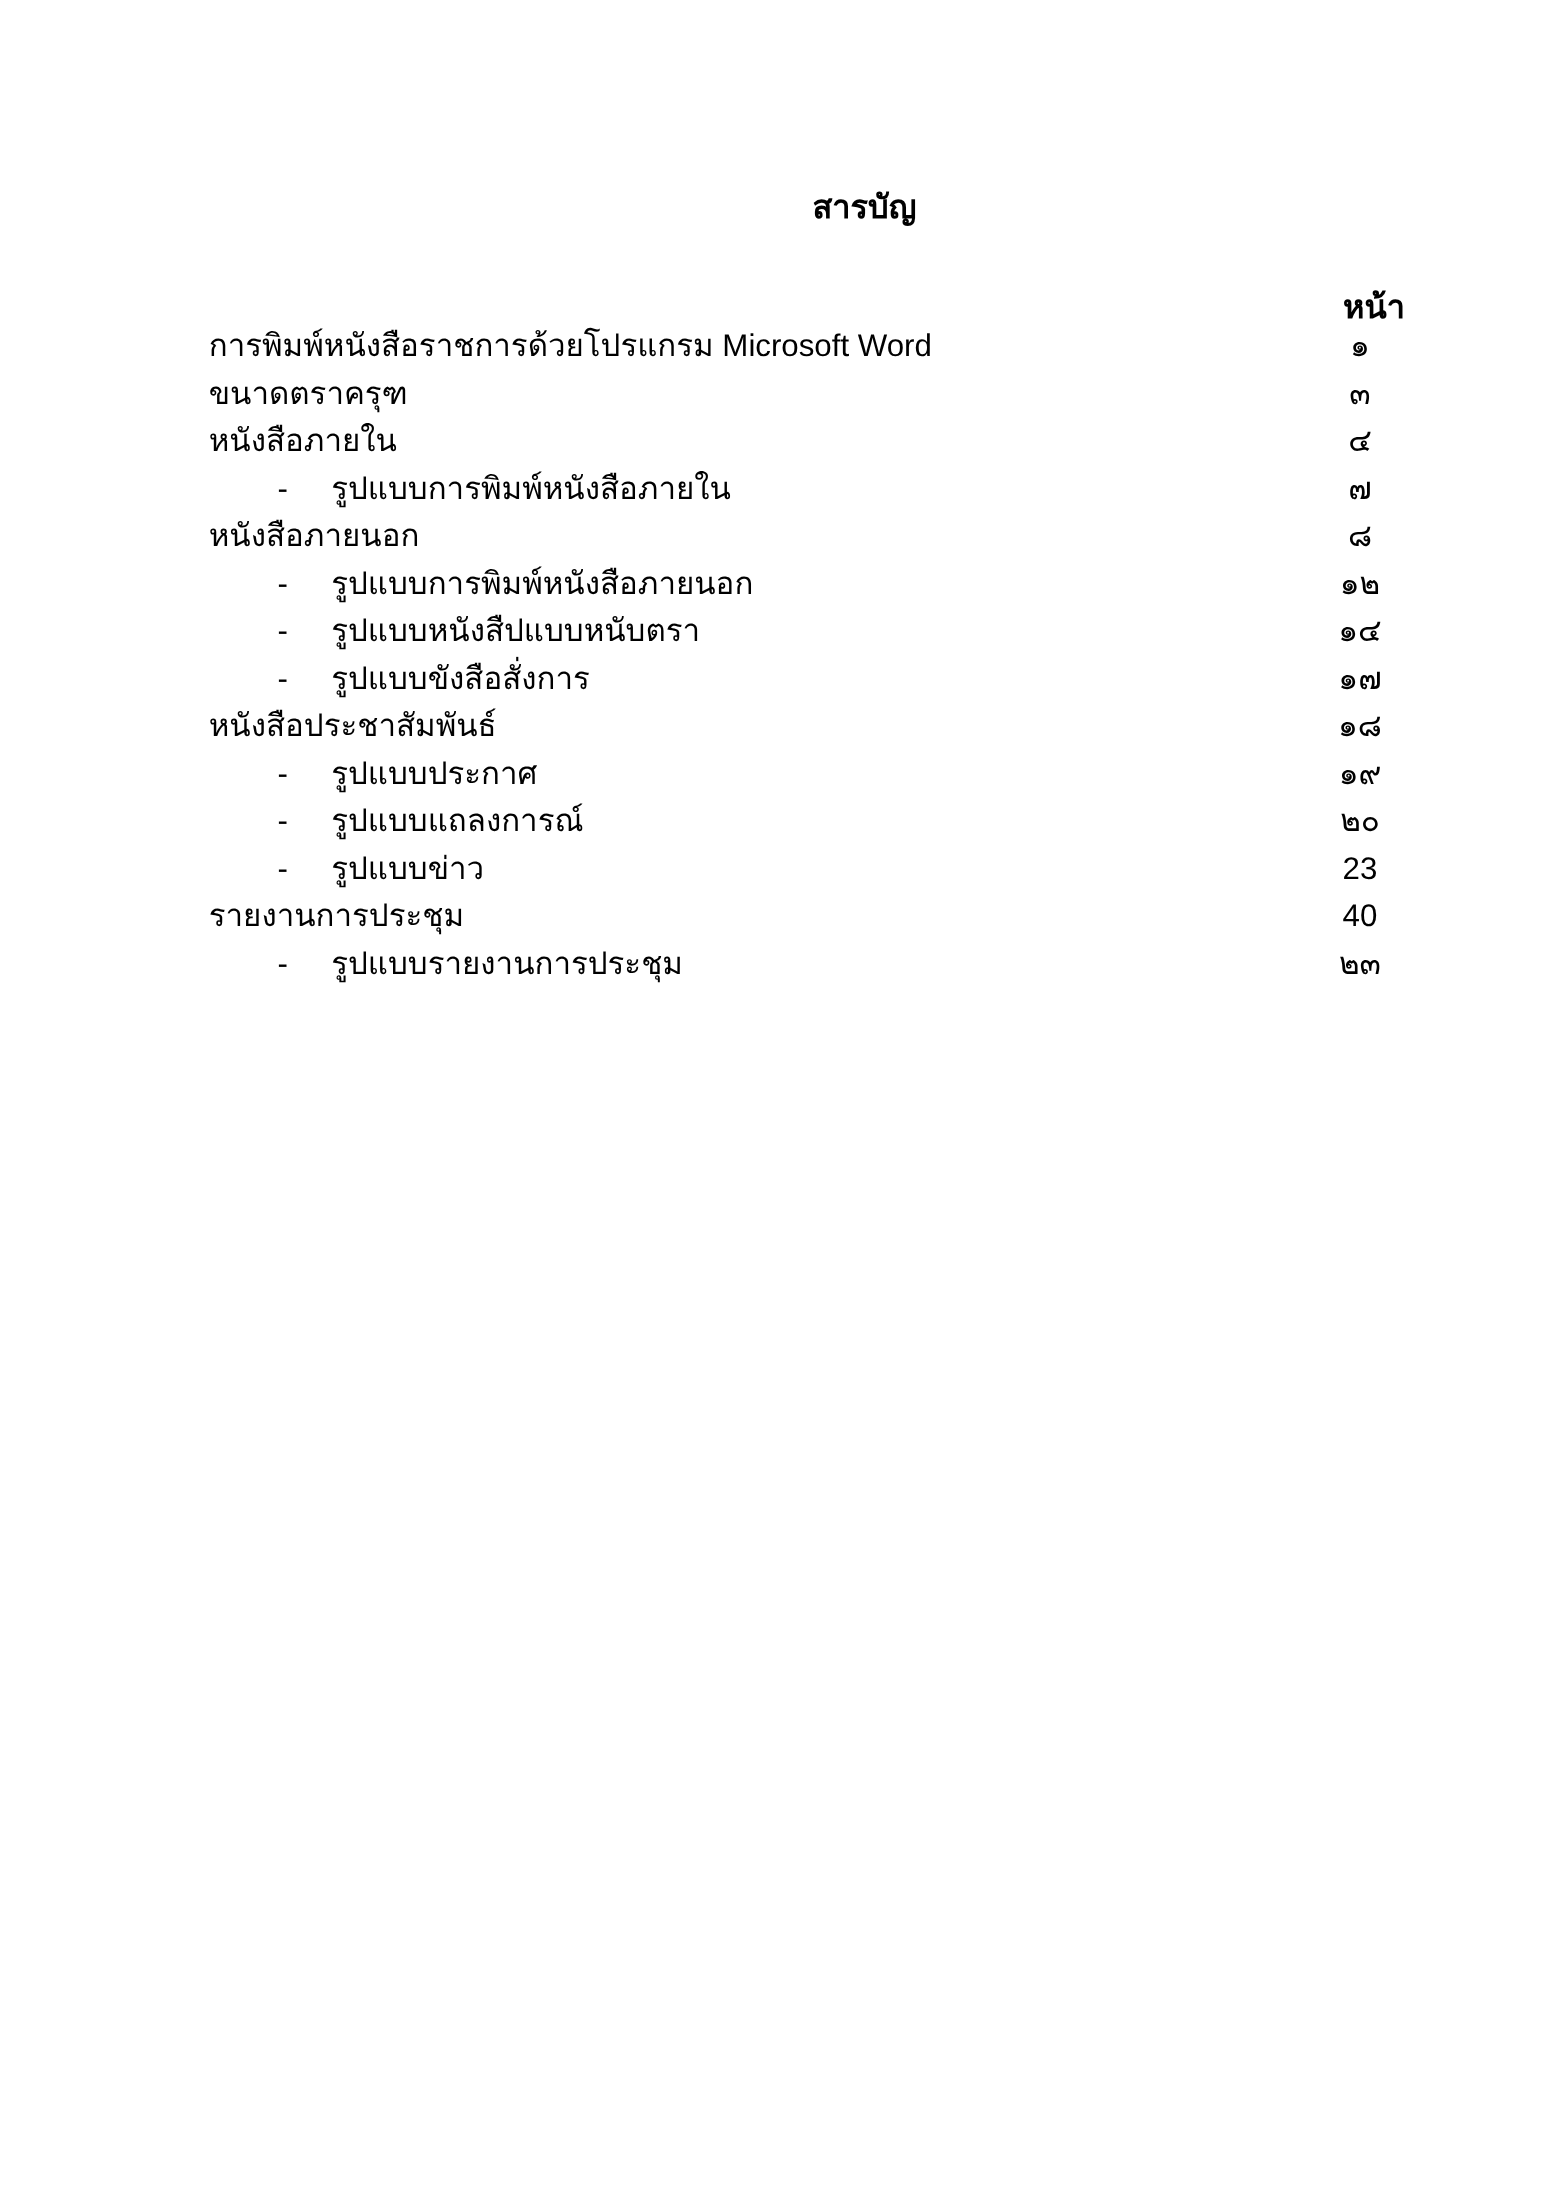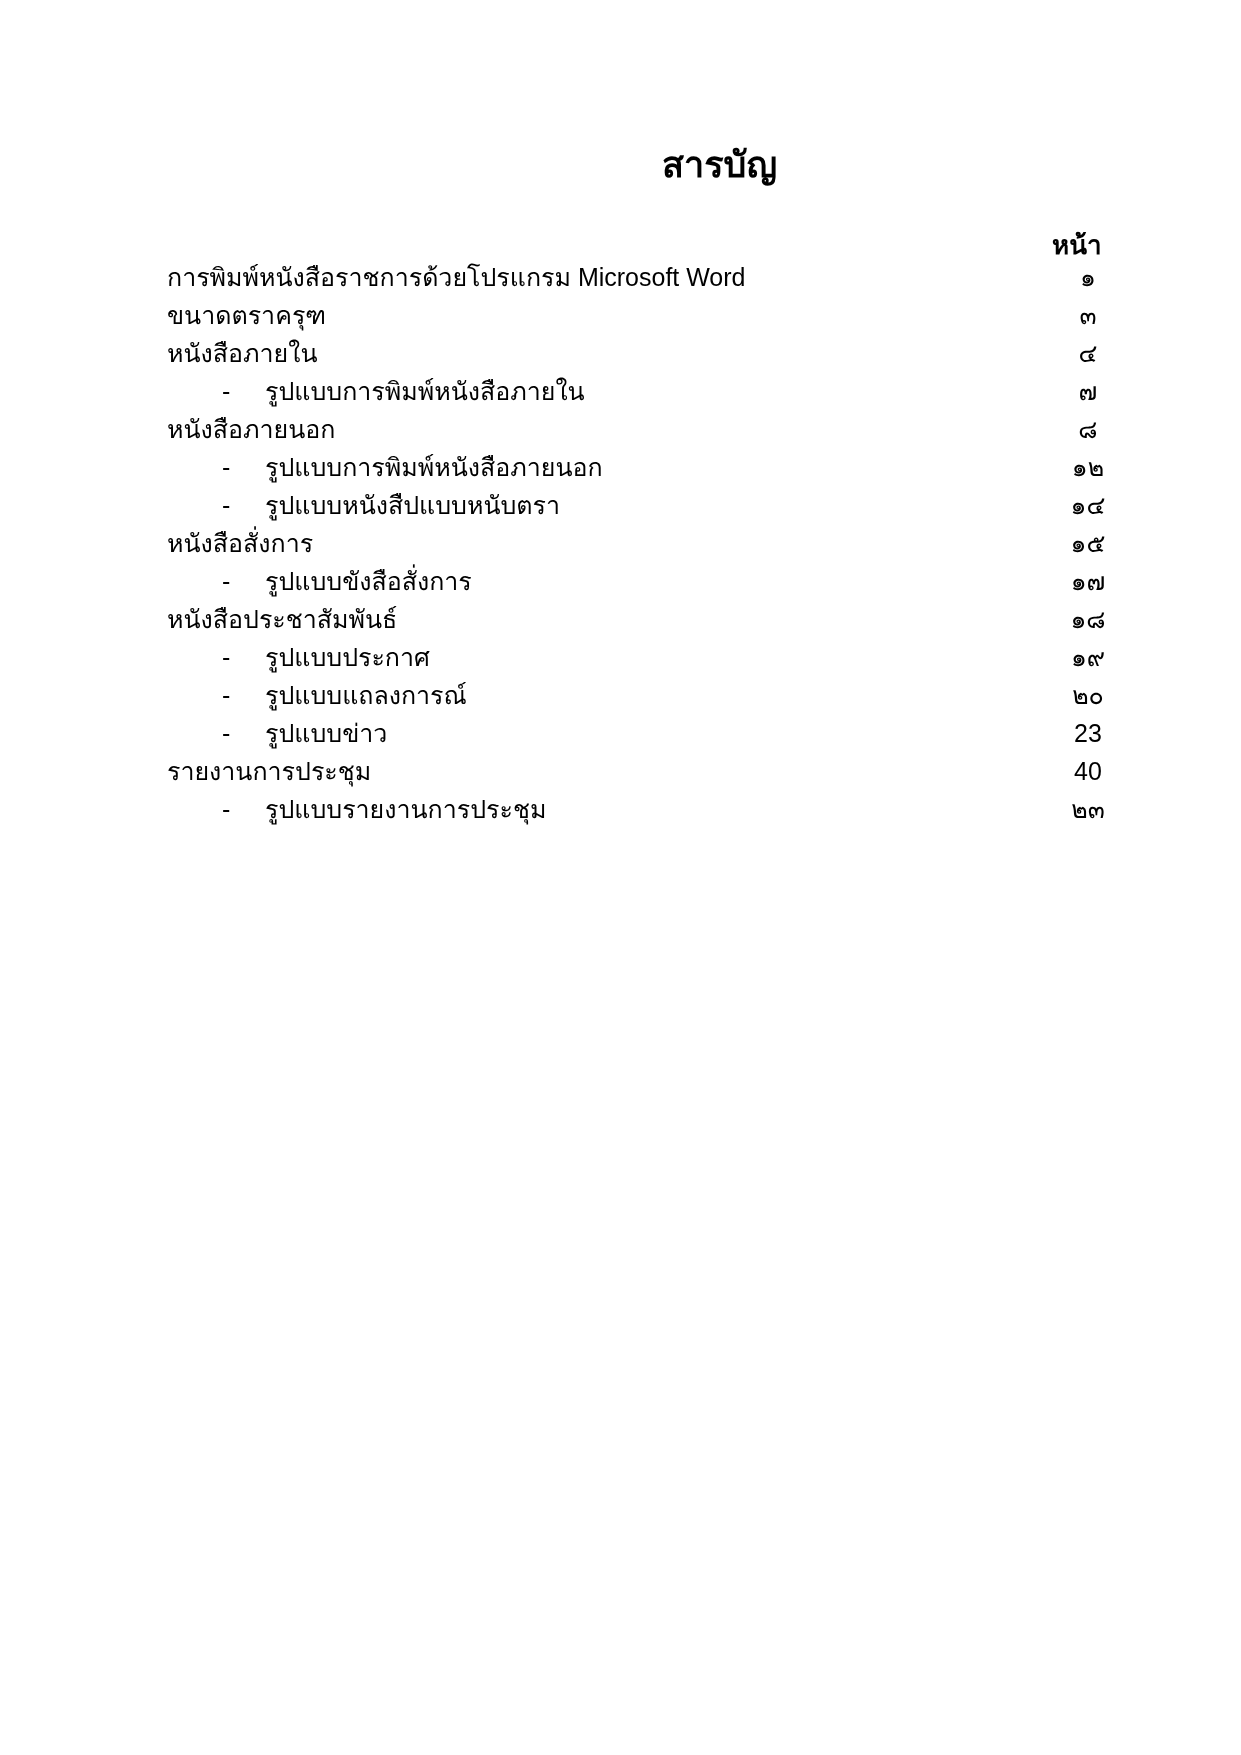--- a/index.html
+++ b/index.html
@@ -13,32 +13,31 @@
     height: 1755px;
     background: #ffffff;
     color: #000000;
     font-family: "Liberation Sans", "DejaVu Sans", sans-serif;
     overflow: hidden;
   }
   .doc-title {
     position: absolute;
     left: 650px;
     top: 143px;
-    font-size: 36px;
+    font-size: 26px;
     font-weight: bold;
     line-height: 44px;
     white-space: nowrap;
-    margin-left: 12px;
   }
   .col-header {
     position: absolute;
     left: 1052px;
     top: 226px;
     width: 72px;
-    text-align: left;
+    text-align: right;
     font-size: 26px;
     font-weight: bold;
     line-height: 38px;
   }
   .toc {
     position: absolute;
     left: 167px;
     top: 258px;
     width: 953px;
   }
@@ -96,24 +95,20 @@
       </div>
       <div class="toc-row">
         <div class="toc-label level-1"><span class="dash-bullet">-</span><span>รูปแบบการพิมพ์หนังสือภายนอก</span></div>
         <div class="toc-page">๑๒</div>
       </div>
       <div class="toc-row">
         <div class="toc-label level-1"><span class="dash-bullet">-</span><span>รูปแบบหนังสืปแบบหนับตรา</span></div>
         <div class="toc-page">๑๔</div>
       </div>
       <div class="toc-row">
-        <div class="toc-label level-0"><span>หนังสือสั่งการ</span></div>
-        <div class="toc-page">๑๕</div>
-      </div>
-      <div class="toc-row">
         <div class="toc-label level-1"><span class="dash-bullet">-</span><span>รูปแบบขังสือสั่งการ</span></div>
         <div class="toc-page">๑๗</div>
       </div>
       <div class="toc-row">
         <div class="toc-label level-0"><span>หนังสือประชาสัมพันธ์</span></div>
         <div class="toc-page">๑๘</div>
       </div>
       <div class="toc-row">
         <div class="toc-label level-1"><span class="dash-bullet">-</span><span>รูปแบบประกาศ</span></div>
         <div class="toc-page">๑๙</div>

